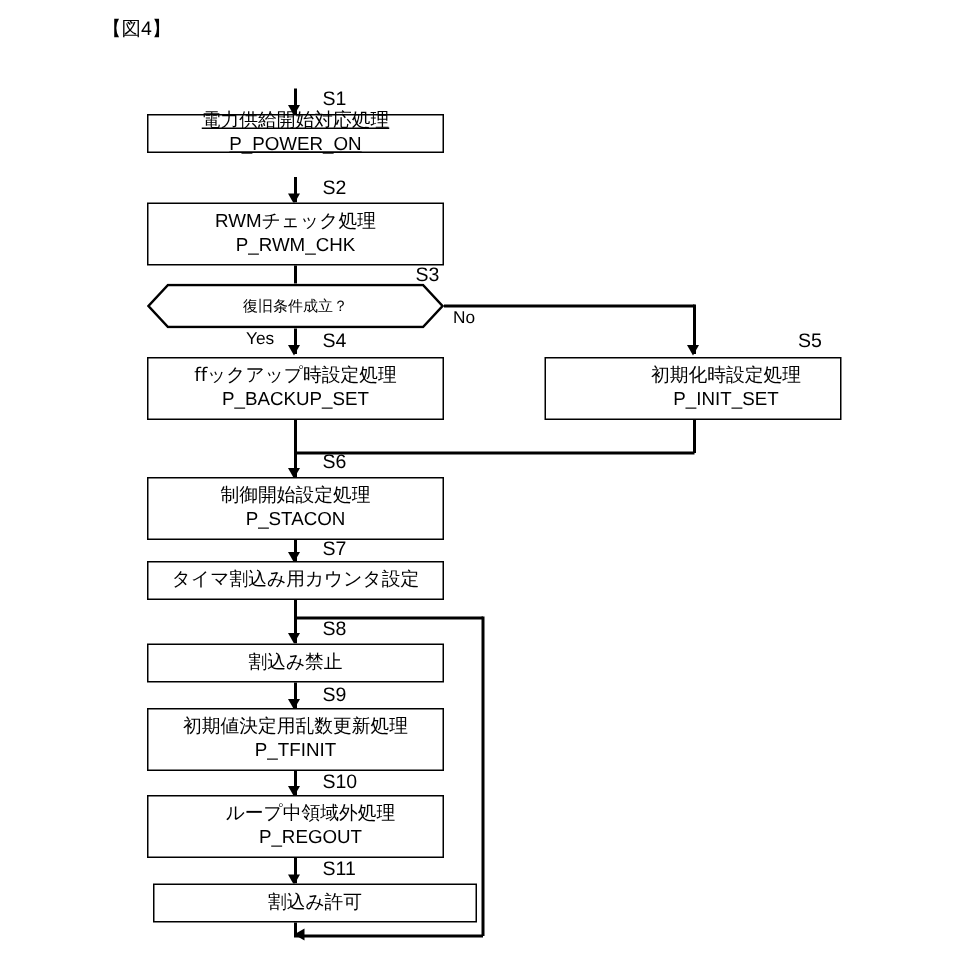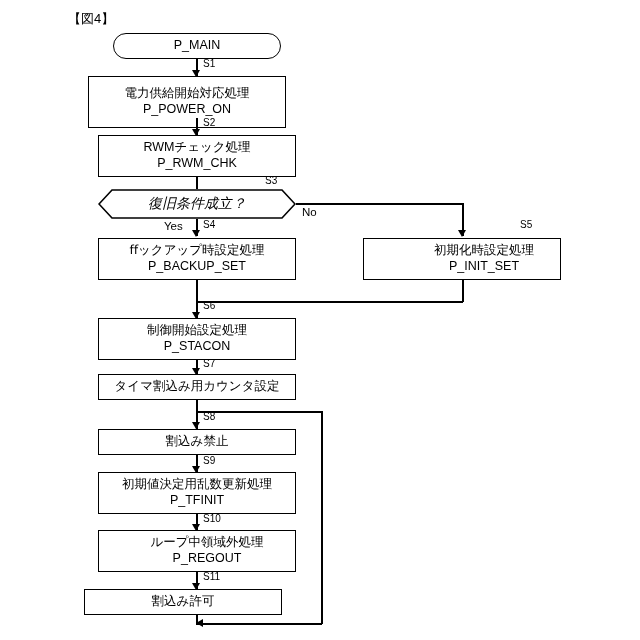--- a/index.html
+++ b/index.html
@@ -57,30 +57,30 @@
     justify-content: center;
     text-align: center;
   }
   .hexnode svg {
     position: absolute;
     left: 0;
     top: 0;
   }
   .hexnode .ln {
     position: relative;
-    font-size: 14px;
-    white-space: nowrap;
-    font-style: italic;
+    font-size: 10px;
+    white-space: nowrap;
   }
   
   .step {
     position: absolute;
-    font-size: 10px;
-    color: #000;
-    white-space: nowrap;
+    font-size: 13px;
+    color: #000;
+    white-space: nowrap;
+    margin-left: 12px;
   }
   
   .branch {
     position: absolute;
     font-size: 11.5px;
     color: #000;
     white-space: nowrap;
   }
   
   .ln-v, .ln-h {
@@ -106,29 +106,26 @@
     border-right: 7px solid #000;
   }
 </style>
 </head>
 <body>
 
 <div id="canvas">
 
   <div class="fig-label">【図4】</div>
 
-  <div class="node terminal" style="left:113px; top:33px; width:168px; height:26px;">
-    <span class="ln">P_MAIN</span>
-  </div>
 
   <div class="ln-v" style="left:196px; top:59px; height:17px;"></div>
   <div class="arrow-down" style="left:192px; top:70px;"></div>
 
   <div class="step" style="left:203px; top:58px;">S1</div>
-  <div class="node" style="left:88px; top:76px; width:198px; height:52px;">
+  <div class="node" style="left:98px; top:76px; width:198px; height:26px;text-decoration:underline;">
     <span class="ln">電力供給開始対応処理</span>
     <span class="ln">P_POWER_ON</span>
   </div>
 
   <div class="ln-v" style="left:196px; top:118px; height:17px;"></div>
   <div class="arrow-down" style="left:192px; top:129px;"></div>
 
   <div class="step" style="left:203px; top:117px;">S2</div>
   <div class="node" style="left:98px; top:135px; width:198px; height:42px;">
     <span class="ln">RWMチェック処理</span>
@@ -216,19 +213,19 @@
   <div class="step" style="left:203px; top:513px;">S10</div>
   <div class="node" style="left:98px; top:530px; width:198px; height:42px;padding-left:20px;">
     <span class="ln">ループ中領域外処理</span>
     <span class="ln">P_REGOUT</span>
   </div>
 
   <div class="ln-v" style="left:196px; top:572px; height:17px;"></div>
   <div class="arrow-down" style="left:192px; top:583px;"></div>
 
   <div class="step" style="left:203px; top:571px;">S11</div>
-  <div class="node" style="left:84px; top:589px; width:198px; height:26px;">
+  <div class="node" style="left:102px; top:589px; width:216px; height:26px;">
     <span class="ln">割込み許可</span>
   </div>
 
   <div class="ln-v" style="left:196px; top:615px; height:9px;"></div>
 
 </div>
 
 </body></html>

